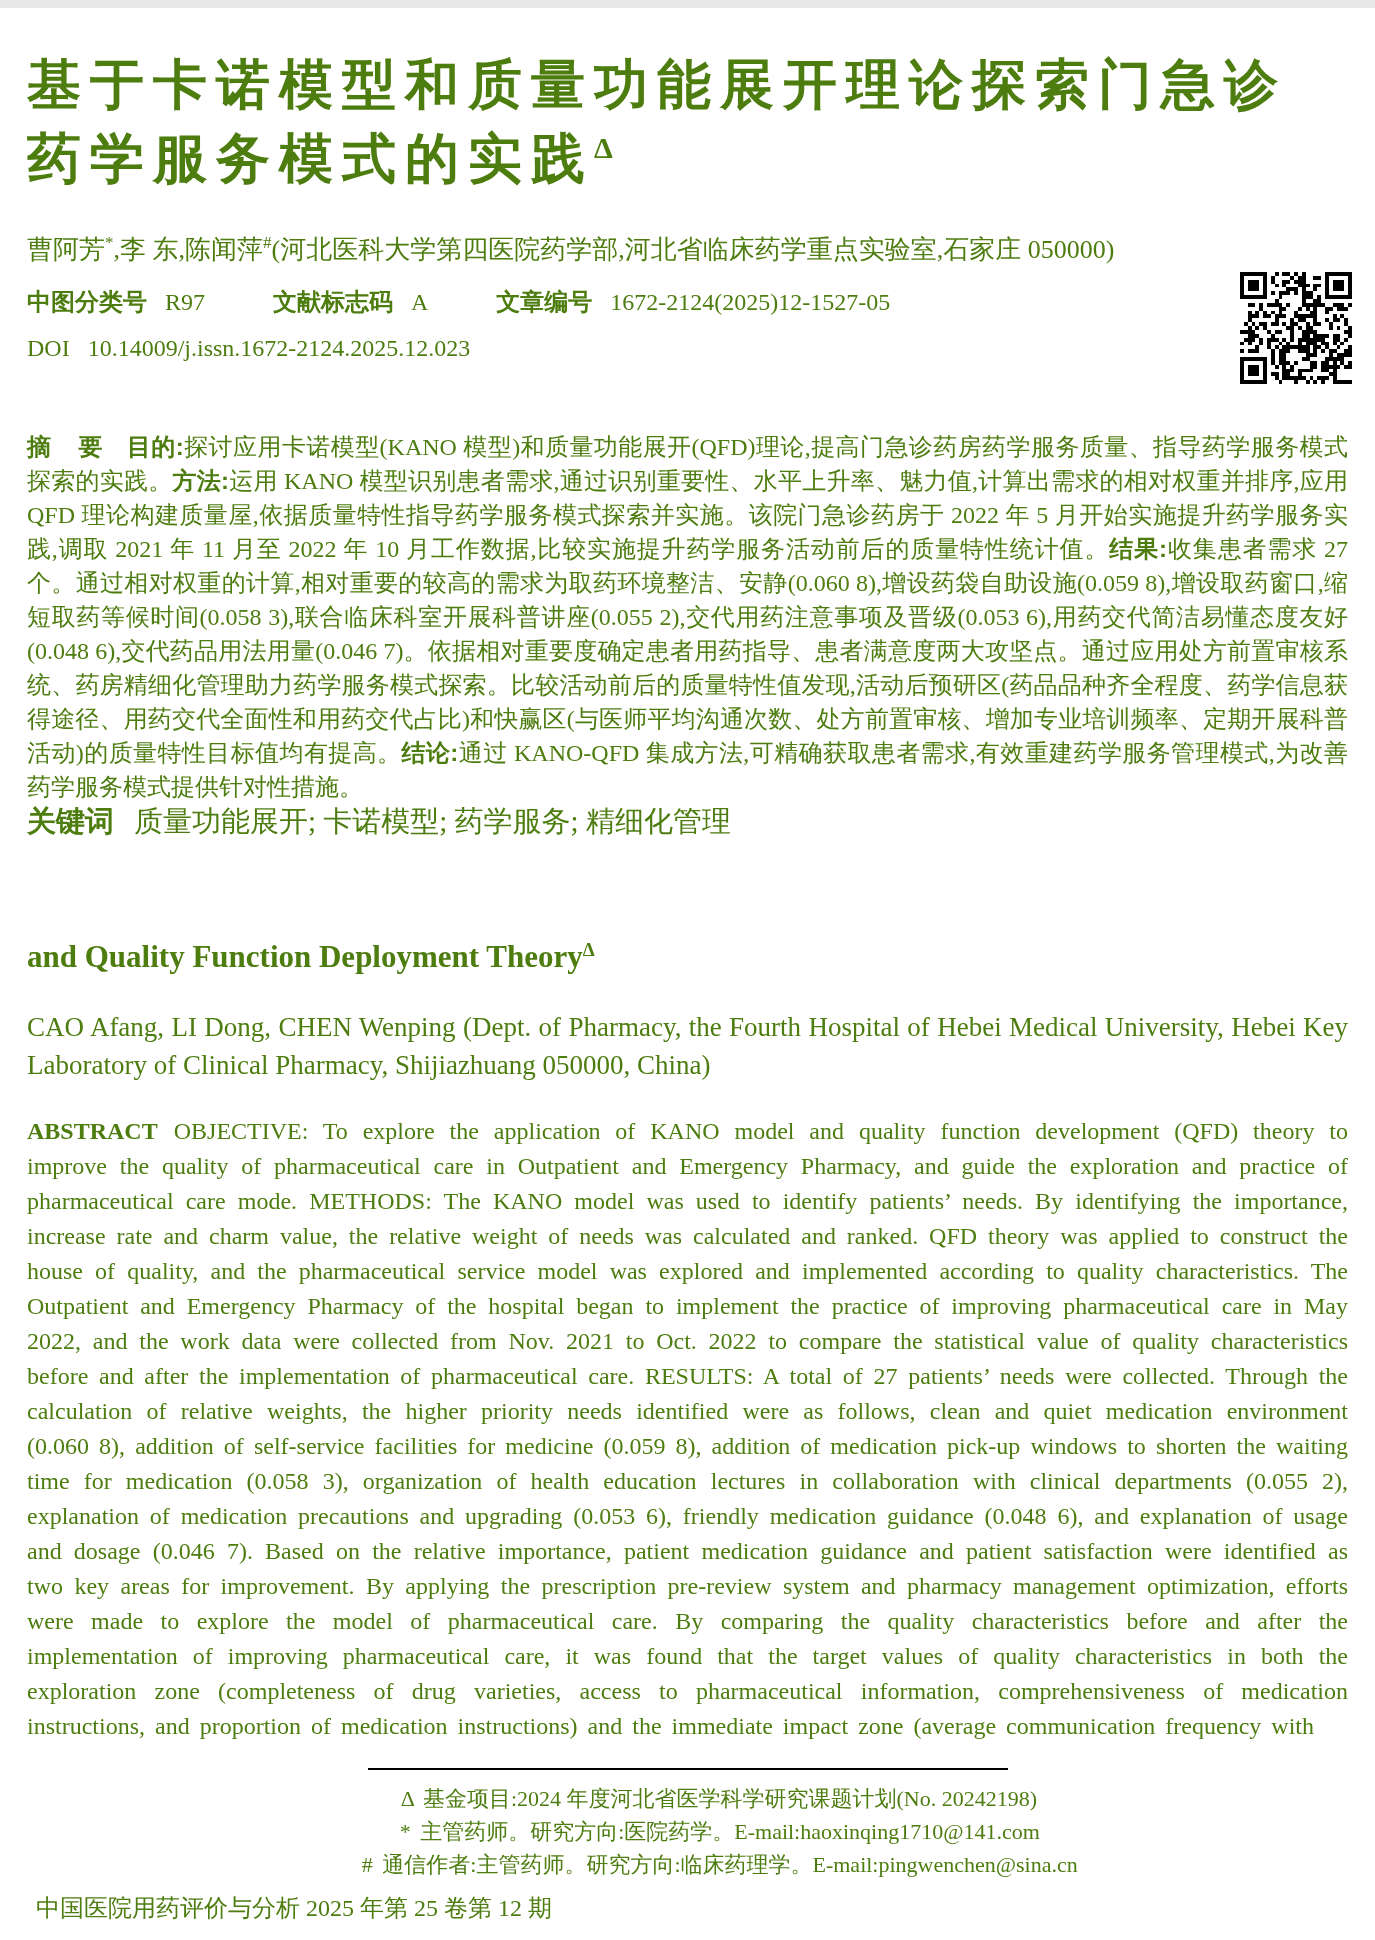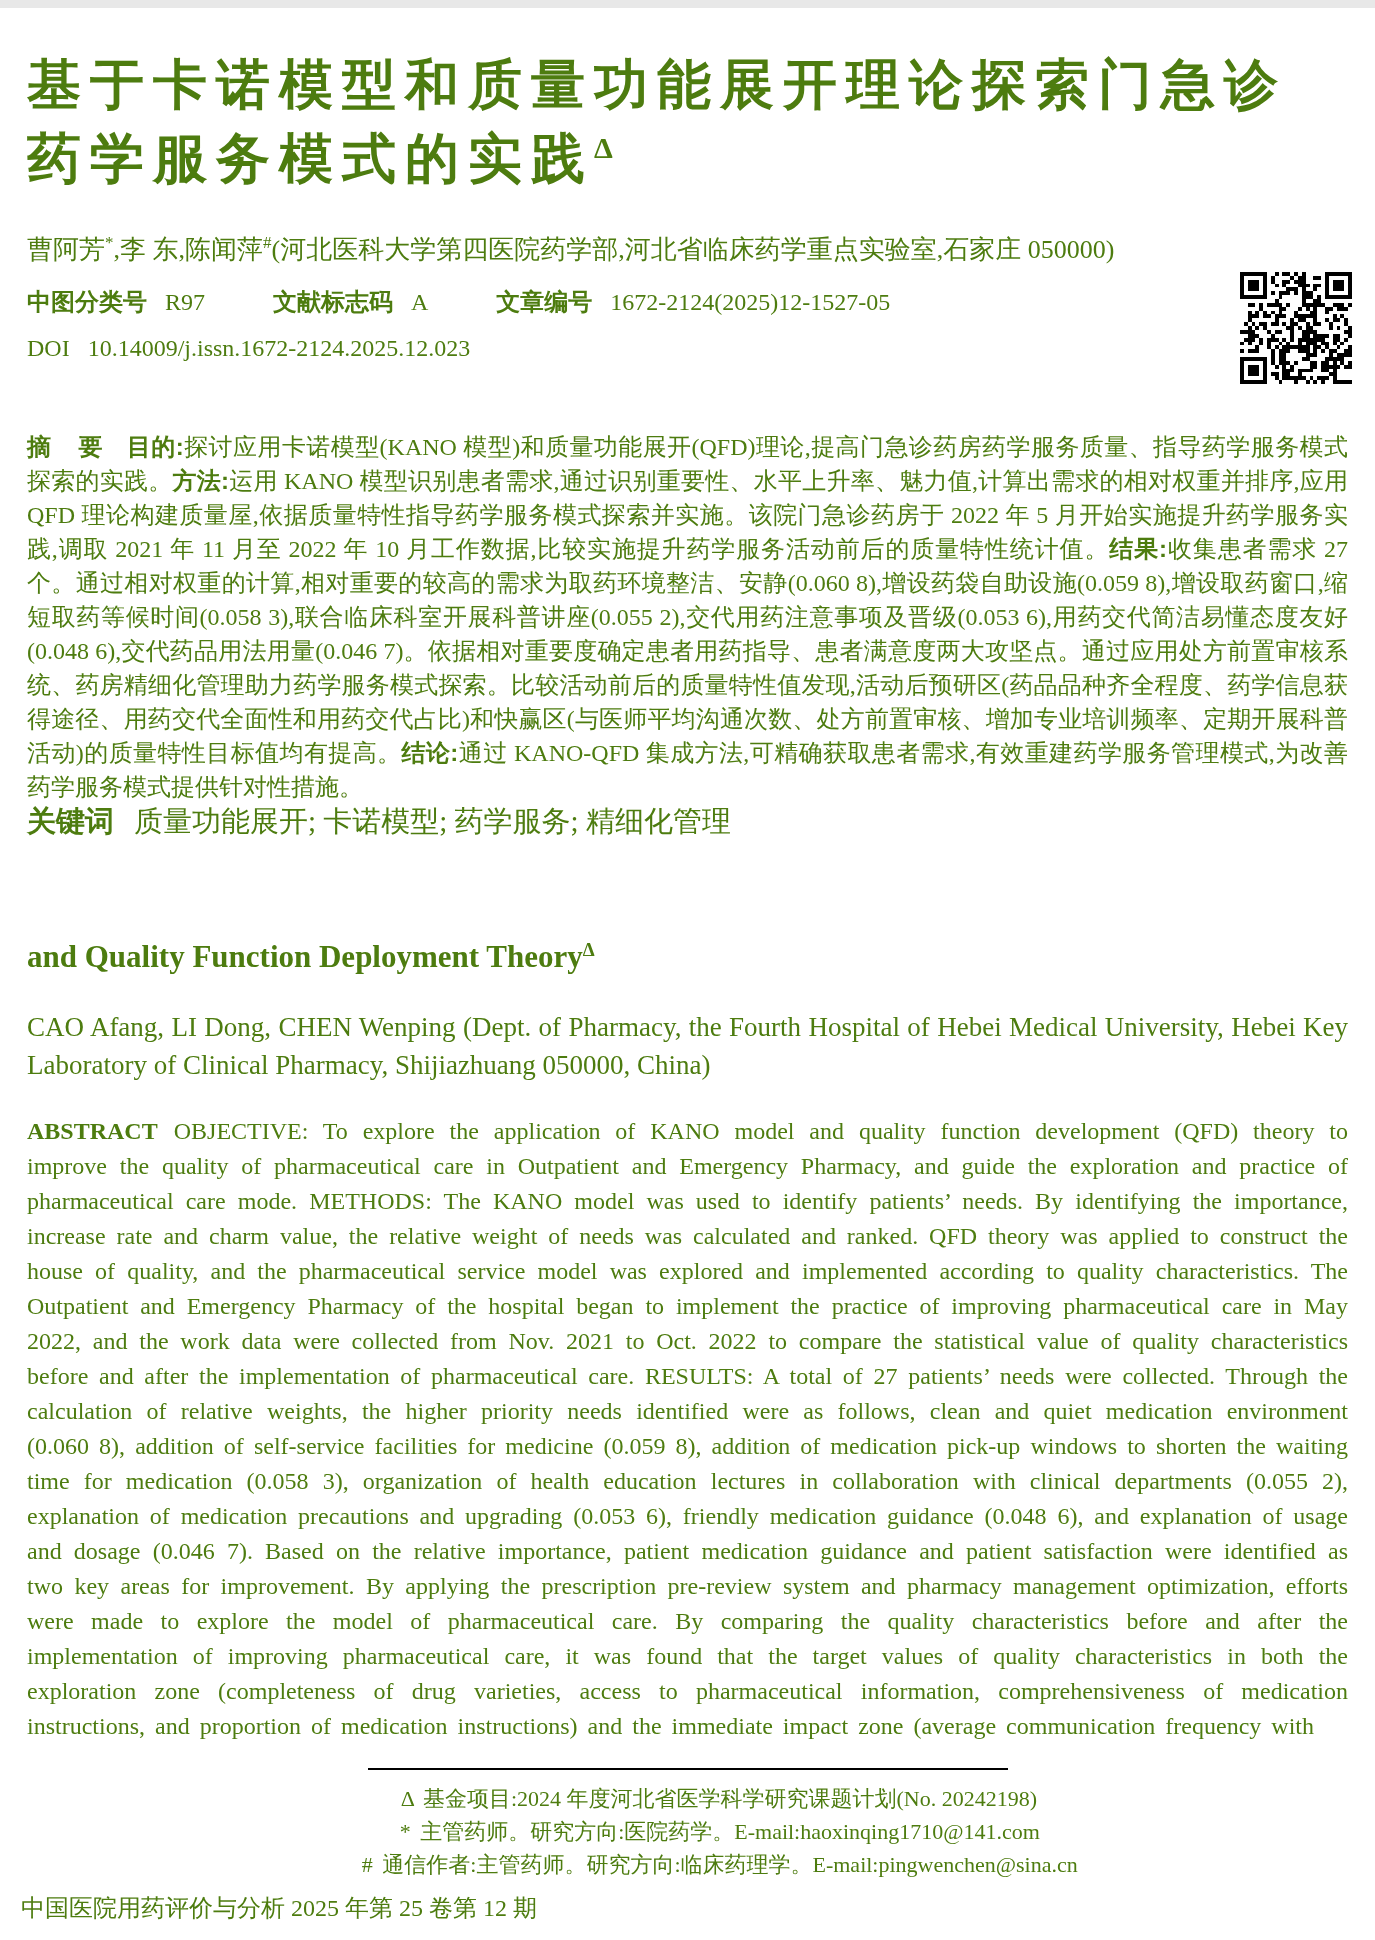--- a/index.html
+++ b/index.html
@@ -116,21 +116,21 @@
     margin-top:12px;
     padding-left:55px;
     font-size:22px;
     line-height:33px;
     text-align:center;
   }
   .footnote .fn-marker{display:inline-block;min-width:30px;}
   
   .page-footer{
     position:absolute;
-    left:21px;right:27px;bottom:24px;
+    left:36px;right:27px;bottom:24px;
     display:flex;
     justify-content:space-between;
     font-size:24px;
     line-height:32px;
   }
   sup{line-height:0;}
 </style>
 </head>
 <body>
 

